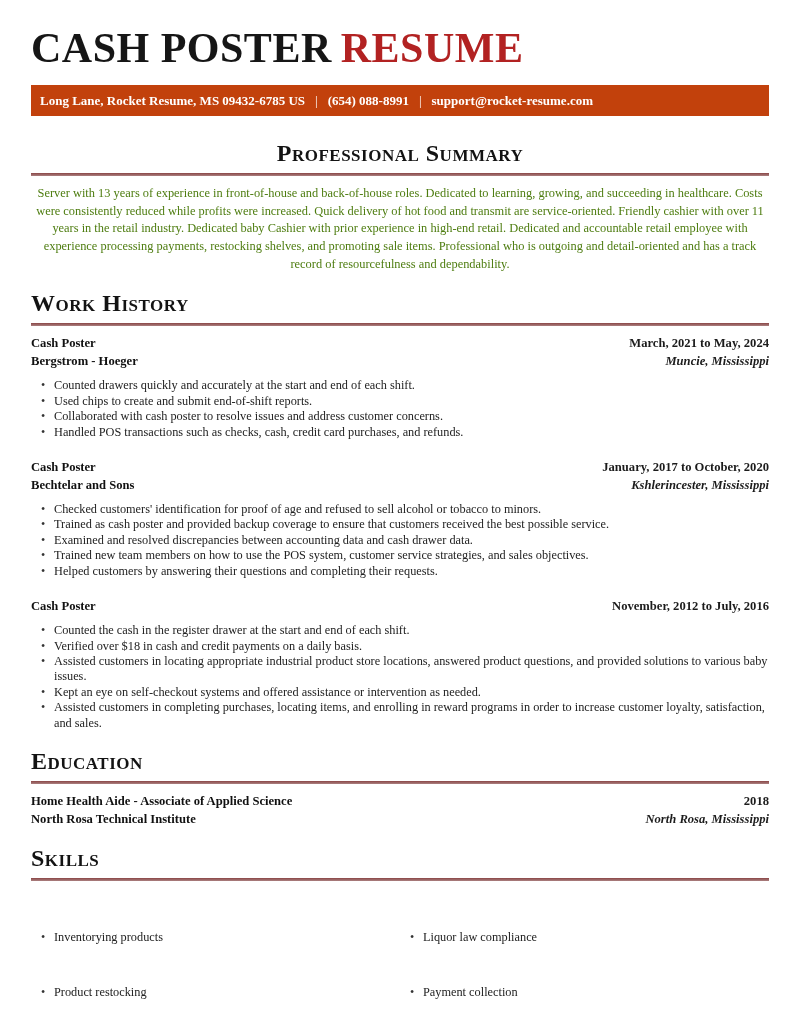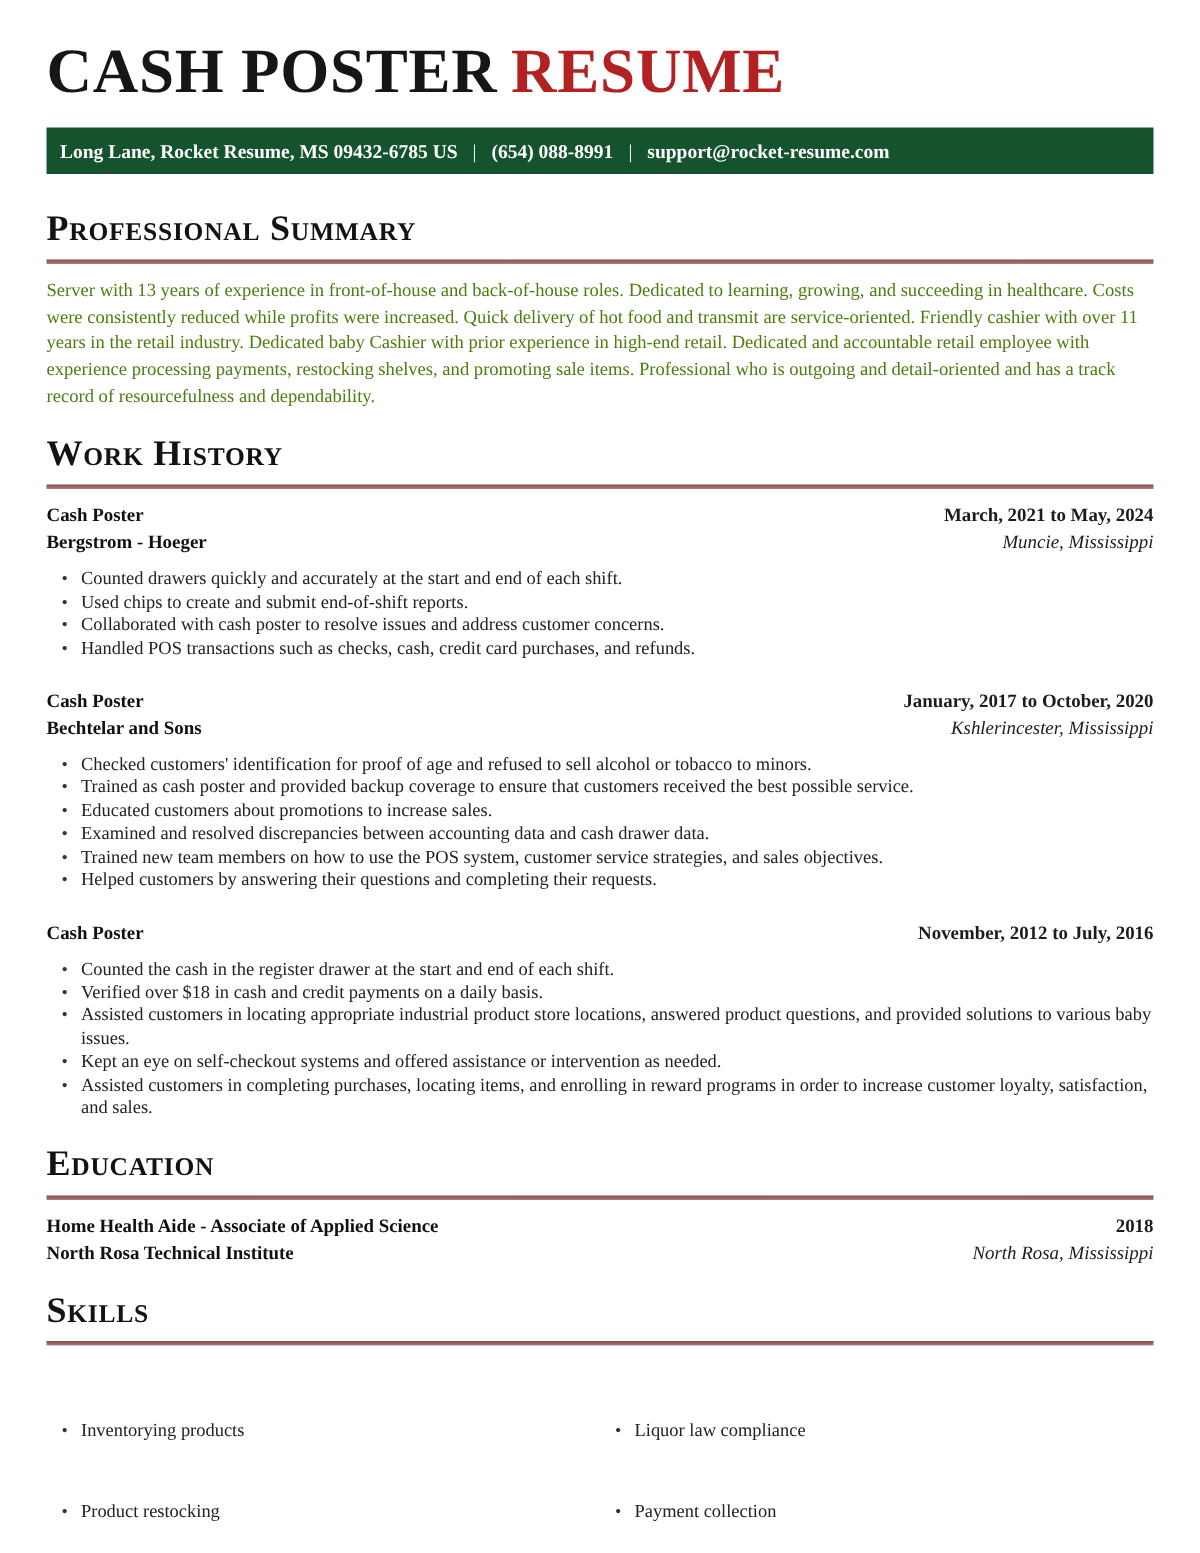--- a/index.html
+++ b/index.html
@@ -12,37 +12,37 @@
   *{margin:0;padding:0;box-sizing:border-box;}
   html,body{background:#ffffff;}
   body{font-family:"Liberation Serif","DejaVu Serif",serif;color:var(--body);}
   .page{width:800px;height:1035px;background:#fff;overflow:hidden;}
   .content{padding:0 31px;}
 
   
   h1{margin-top:26px;font-size:42px;line-height:1.05;font-weight:700;color:var(--ink);letter-spacing:.5px;white-space:nowrap;}
   h1 .accent{color:var(--accent);margin-left:9px;}
 
-  .contact-bar{margin-top:15px;background:#14532d;color:#fff;font-weight:700;font-size:13px;
+  .contact-bar{margin-top:15px;background:#c2410c;color:#fff;font-weight:700;font-size:13px;
     padding:8px 8px 8px 9px;line-height:15px;}
   .contact-bar .sep{margin:0 10px;font-weight:400;}
 
   
   .section{margin-top:18px;}
-  .section.first{margin-top:25px;}
+  .section.first{margin-top:25px;text-align:center;}
   h2{font-size:24px;font-weight:700;color:#131313;font-variant:small-caps;letter-spacing:.5px;line-height:1.05;}
   .rule{height:3px;margin-top:7px;background:linear-gradient(var(--rule-dark),var(--rule-light));}
 
   .summary-text{margin-top:9px;font-size:12.4px;line-height:17.6px;color:#4d7c0f;}
 
   
   .row{display:flex;justify-content:space-between;align-items:baseline;font-size:12.6px;line-height:18px;}
   .bold{font-weight:700;color:#111;}
   .dates{font-weight:700;color:#1c1c1c;text-align:right;}
-  .italic{font-style:italic;font-weight:400;color:#1c1c1c;text-align:right;}
+  .italic{font-style:italic;font-weight:700;color:#1c1c1c;text-align:right;}
 
   #jobs{margin-top:8px;}
   .job + .job{margin-top:18px;}
   ul.bullets{list-style:none;margin-top:8px;}
   ul.bullets li{position:relative;padding-left:23px;font-size:12.3px;line-height:15.4px;color:#222;}
   ul.bullets li::before{content:"\2022";position:absolute;left:10px;font-size:12px;color:#333;}
 
   #edu-entries{margin-top:8px;}
   .edu + .edu{margin-top:15px;}
 
@@ -94,21 +94,20 @@
               <span class="bold">Cash Poster</span>
               <span class="dates">January, 2017 to October, 2020</span>
             </div>
             <div class="row">
               <span class="bold">Bechtelar and Sons</span>
               <span class="italic">Kshlerincester, Mississippi</span>
             </div>
             <ul class="bullets">
               <li>Checked customers' identification for proof of age and refused to sell alcohol or tobacco to minors.</li>
               <li>Trained as cash poster and provided backup coverage to ensure that customers received the best possible service.</li>
-              <li>Educated customers about promotions to increase sales.</li>
               <li>Examined and resolved discrepancies between accounting data and cash drawer data.</li>
               <li>Trained new team members on how to use the POS system, customer service strategies, and sales objectives.</li>
               <li>Helped customers by answering their questions and completing their requests.</li>
             </ul>
           </div>
           <div class="job">
             <div class="row">
               <span class="bold">Cash Poster</span>
               <span class="dates">November, 2012 to July, 2016</span>
             </div>

